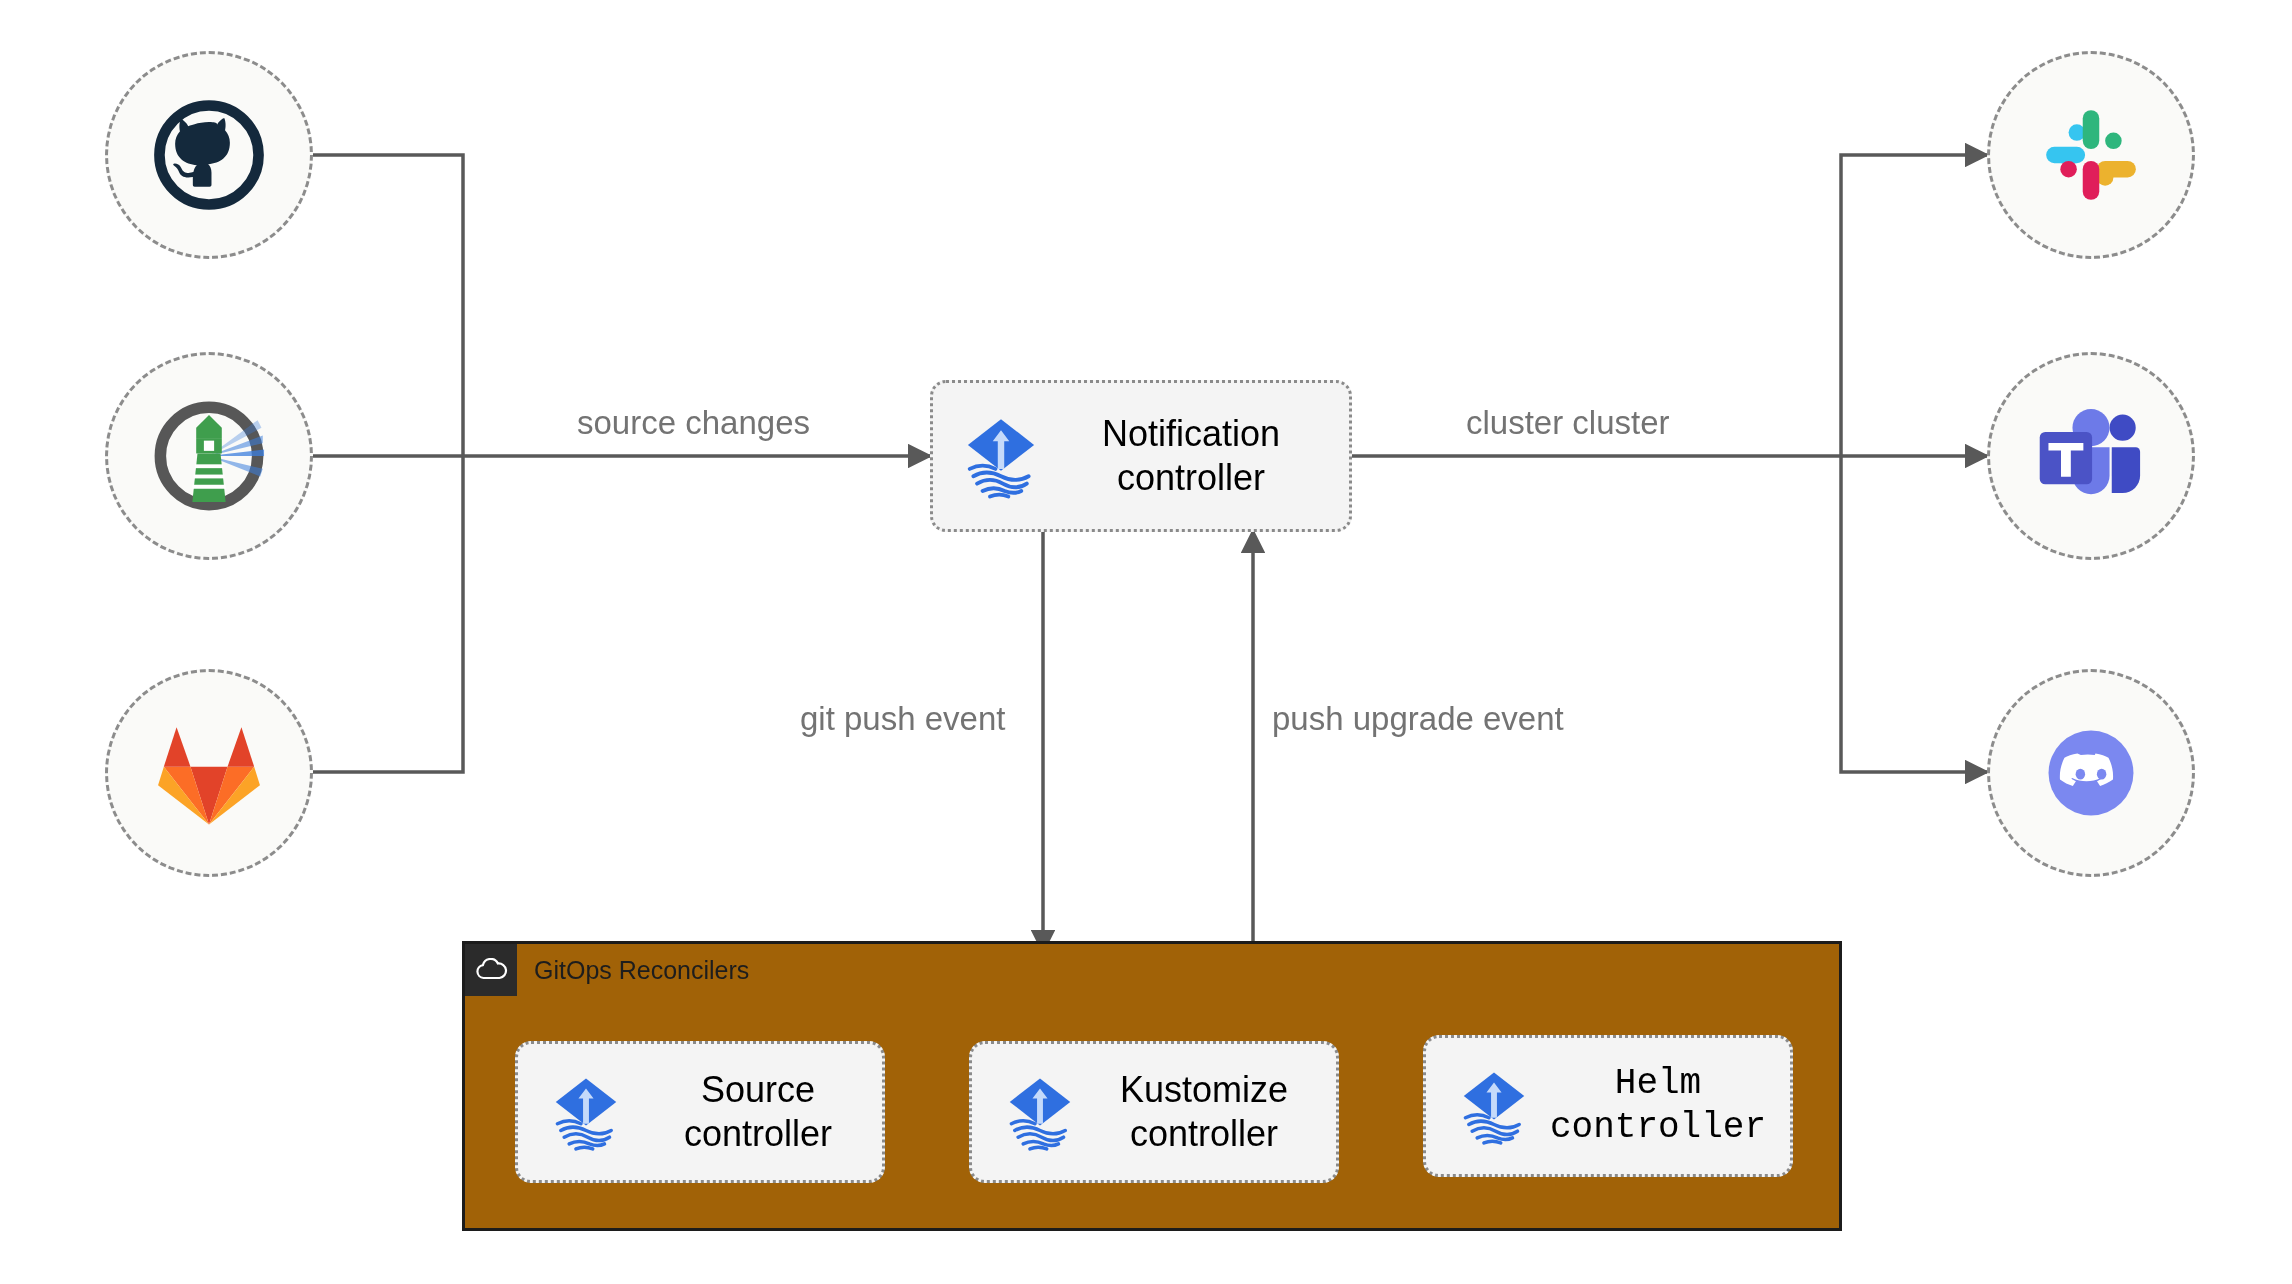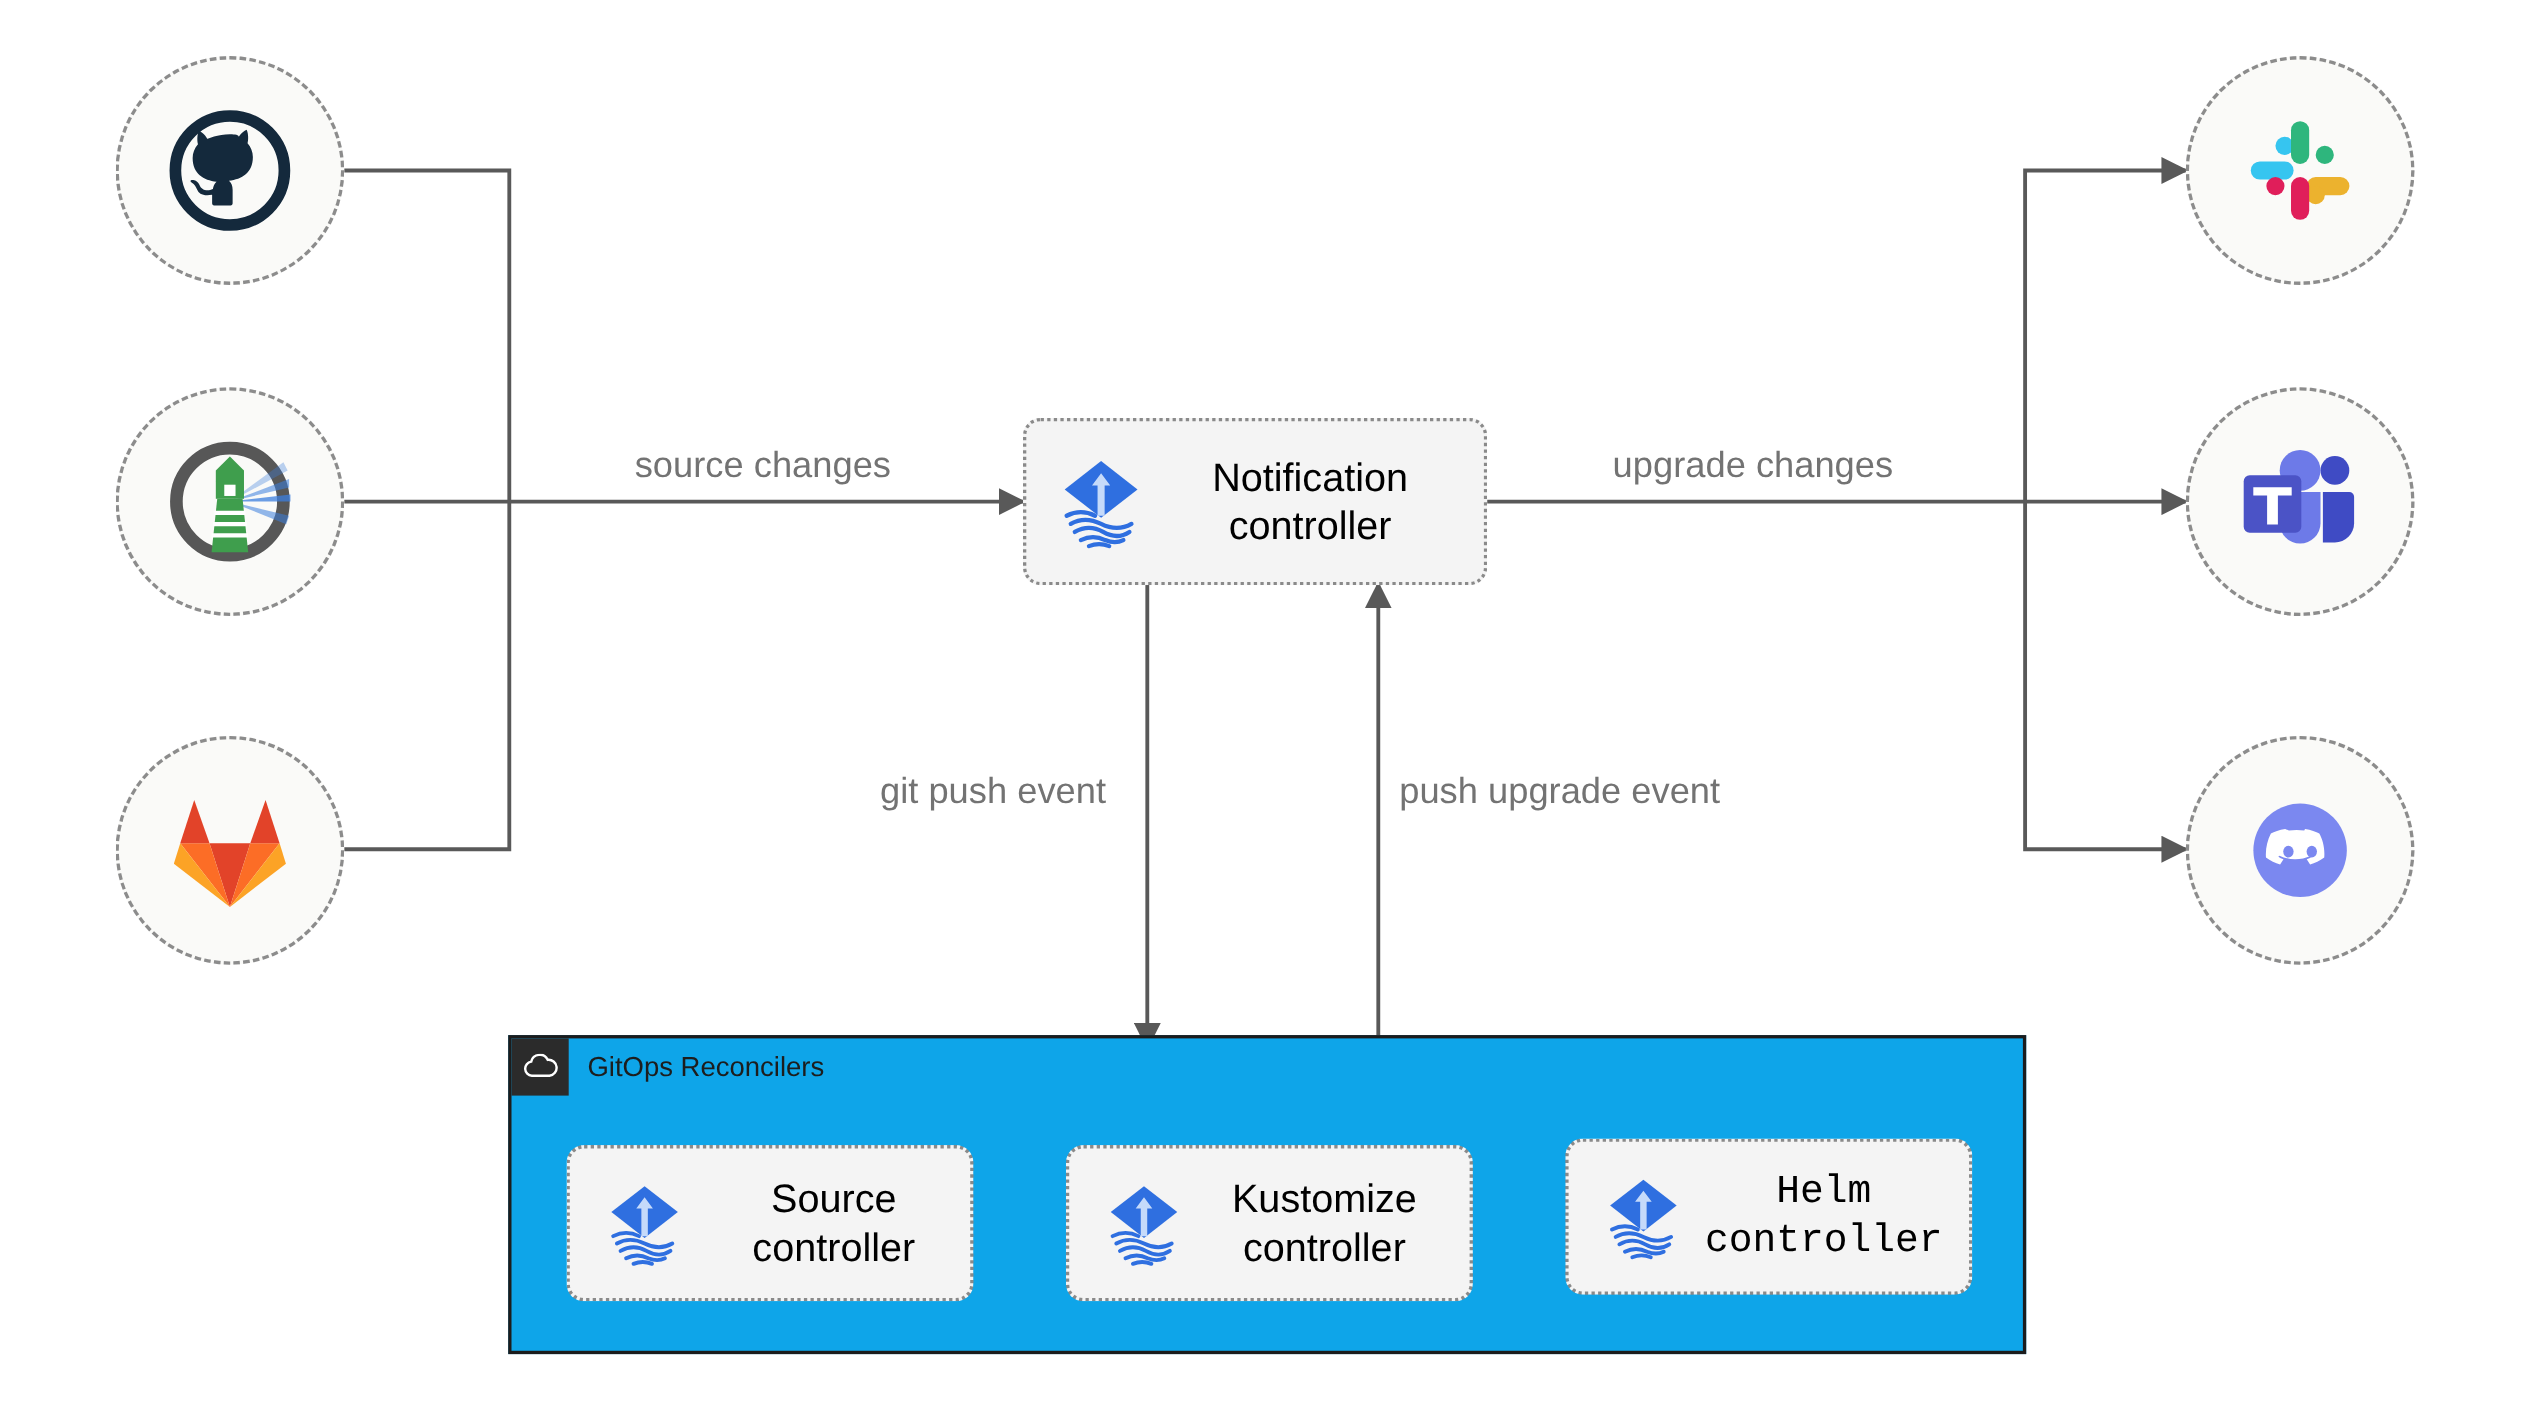--- a/index.html
+++ b/index.html
@@ -77,21 +77,21 @@
 
   
   #reconcilers-container {
     position: absolute;
     left: 462px;
     top: 941px;
     width: 1380px;
     height: 290px;
     box-sizing: border-box;
     border: 3px solid #1c1c1c;
-    background: #0ea5e9;
+    background: #a16207;
   }
   #container-header {
     position: absolute;
     left: 0;
     top: 0;
     height: 52px;
     display: flex;
     align-items: center;
   }
   #container-icon-square {
@@ -324,17 +324,17 @@
             <path d="M38 94 Q48 90 58 94"></path>
           </g>
         </svg>
       </div>
       <div class="ctrl-label">Helm
 controller</div>
     </div>
   </div>
 
   <div class="edge-label" style="left:577px; top:404px;">source changes</div>
-  <div class="edge-label" style="left:1466px; top:404px;">upgrade changes</div>
+  <div class="edge-label" style="left:1466px; top:404px;">cluster cluster</div>
   <div class="edge-label" style="left:800px; top:700px;">git push event</div>
   <div class="edge-label" style="left:1272px; top:700px;">push upgrade event</div>
 
 </div>
 
 </body></html>

